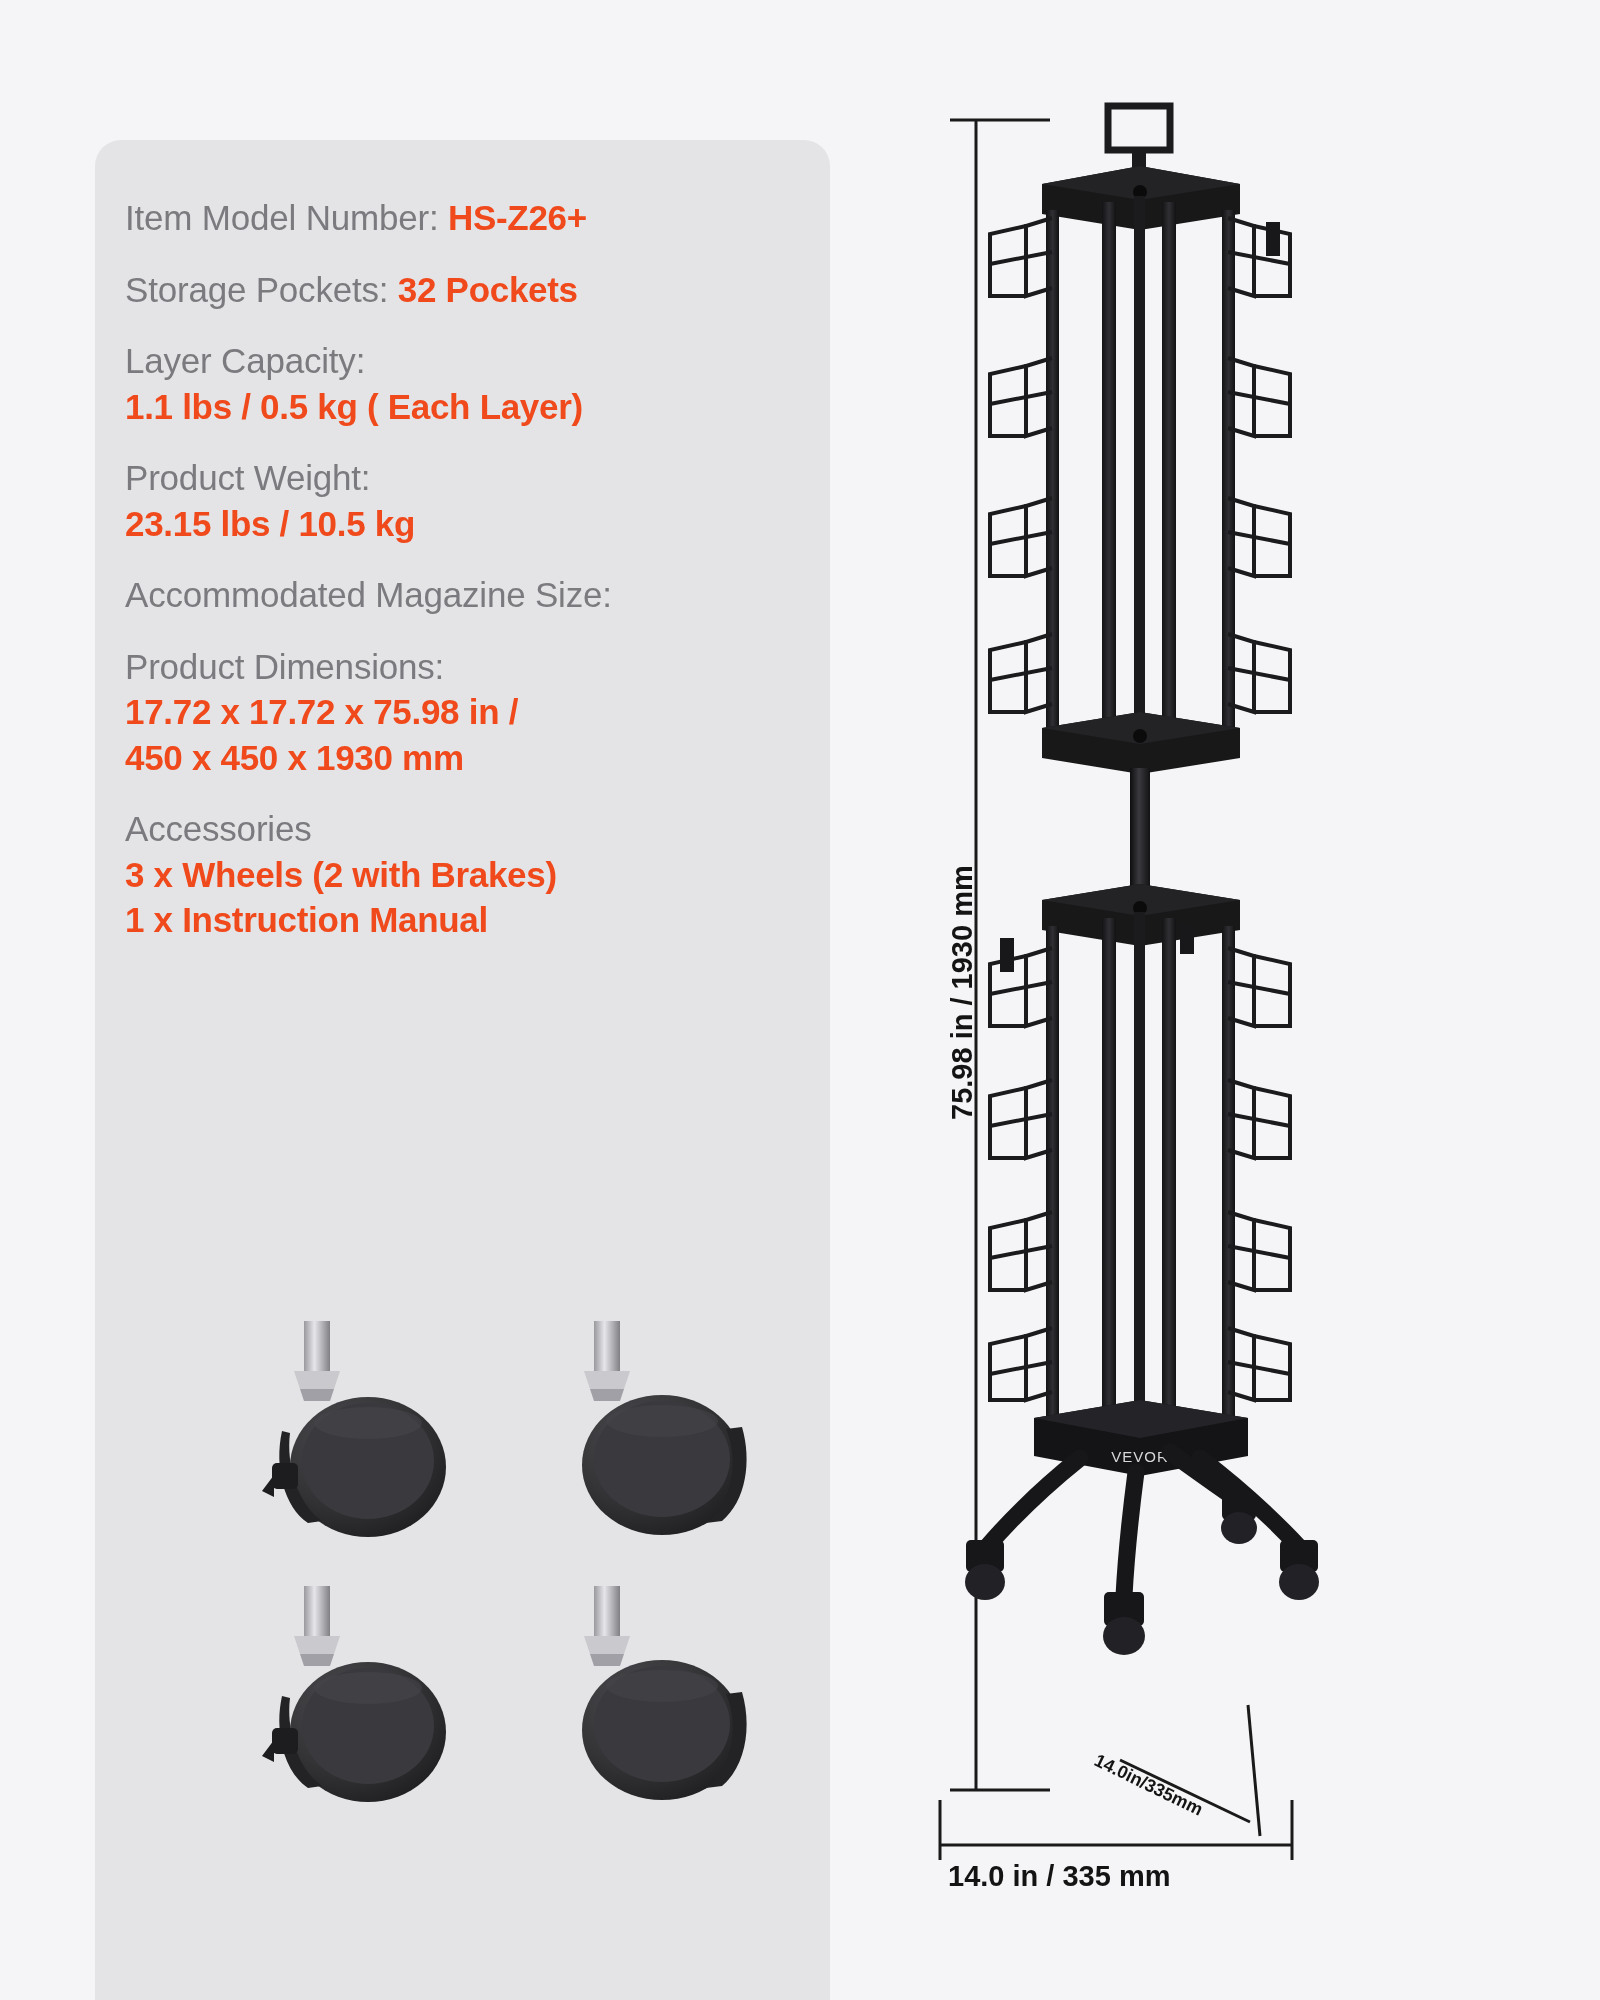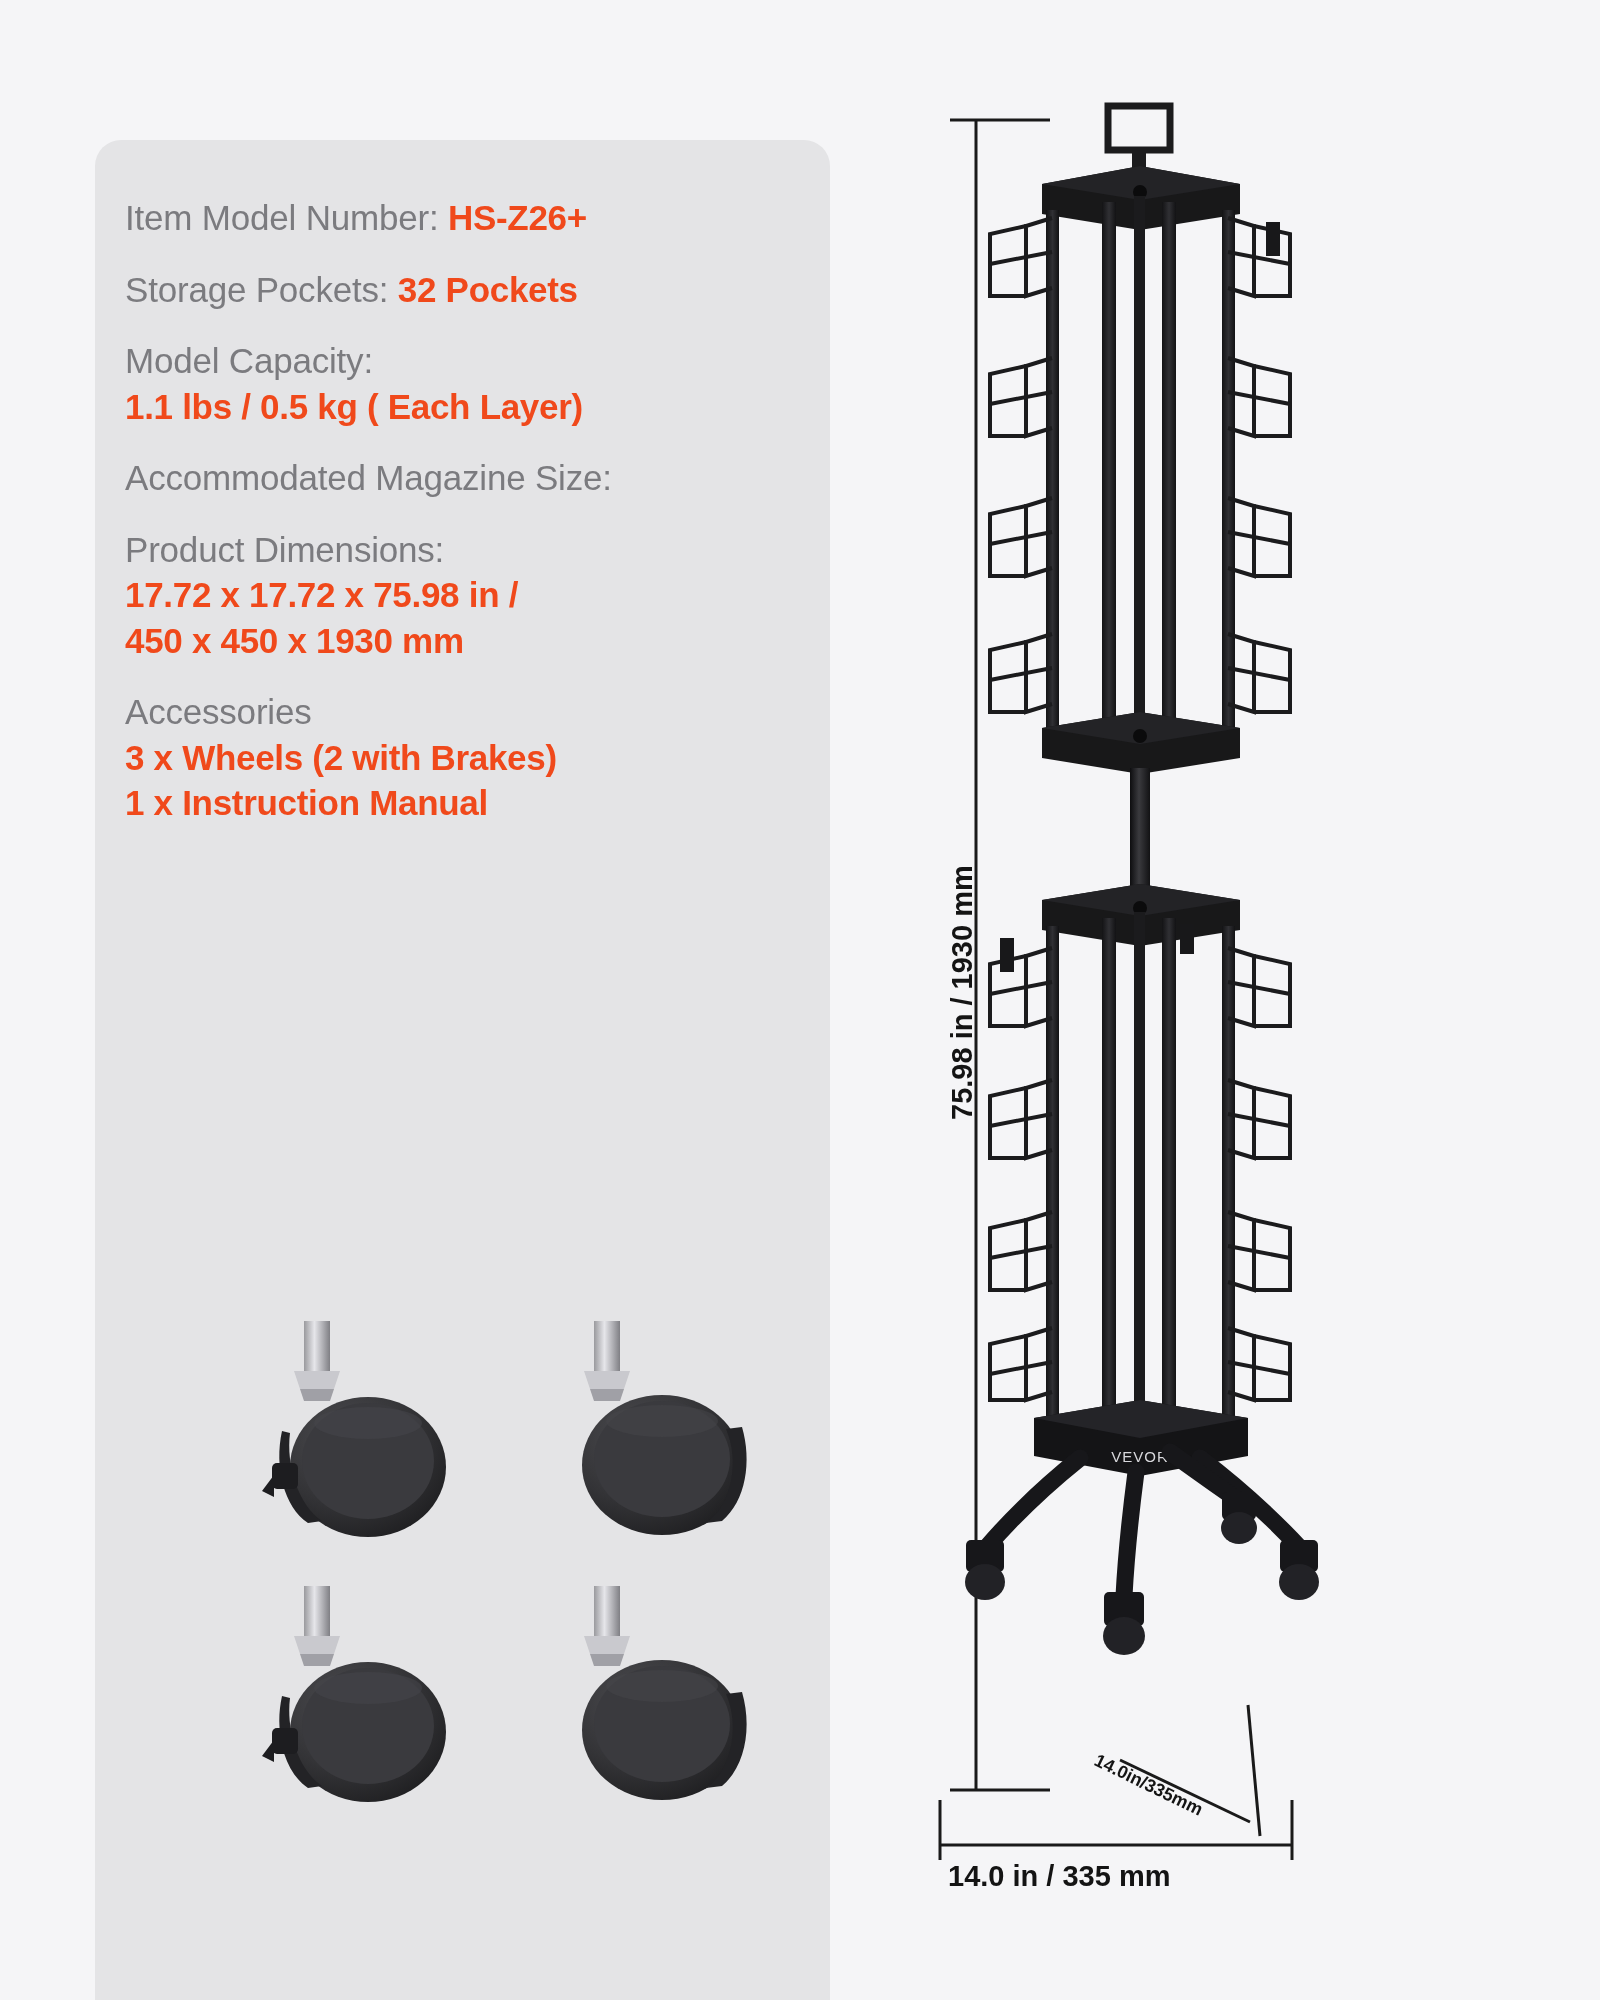--- a/index.html
+++ b/index.html
@@ -96,24 +96,28 @@
 
     <p class="spec-row">
       <span class="spec-label">Item Model Number: </span><span class="spec-value">HS-Z26+</span>
     </p>
 
     <p class="spec-row">
       <span class="spec-label">Storage Pockets: </span><span class="spec-value">32 Pockets</span>
     </p>
 
     <p class="spec-row">
-      <span class="spec-label block">Model Capacity:</span>
+      <span class="spec-label block">Layer Capacity:</span>
       <span class="spec-value block">1.1 lbs / 0.5 kg ( Each Layer)</span>
     </p>
 
+    <p class="spec-row">
+      <span class="spec-label block">Product Weight:</span>
+      <span class="spec-value block">23.15 lbs / 10.5 kg</span>
+    </p>
 
     <p class="spec-row">
       <span class="spec-label block">Accommodated Magazine Size:</span>
     </p>
 
     <p class="spec-row">
       <span class="spec-label block">Product Dimensions:</span>
       <span class="spec-value block" style="white-space:pre-line;">17.72 x 17.72 x 75.98 in /
 450 x 450 x 1930  mm</span>
     </p>

